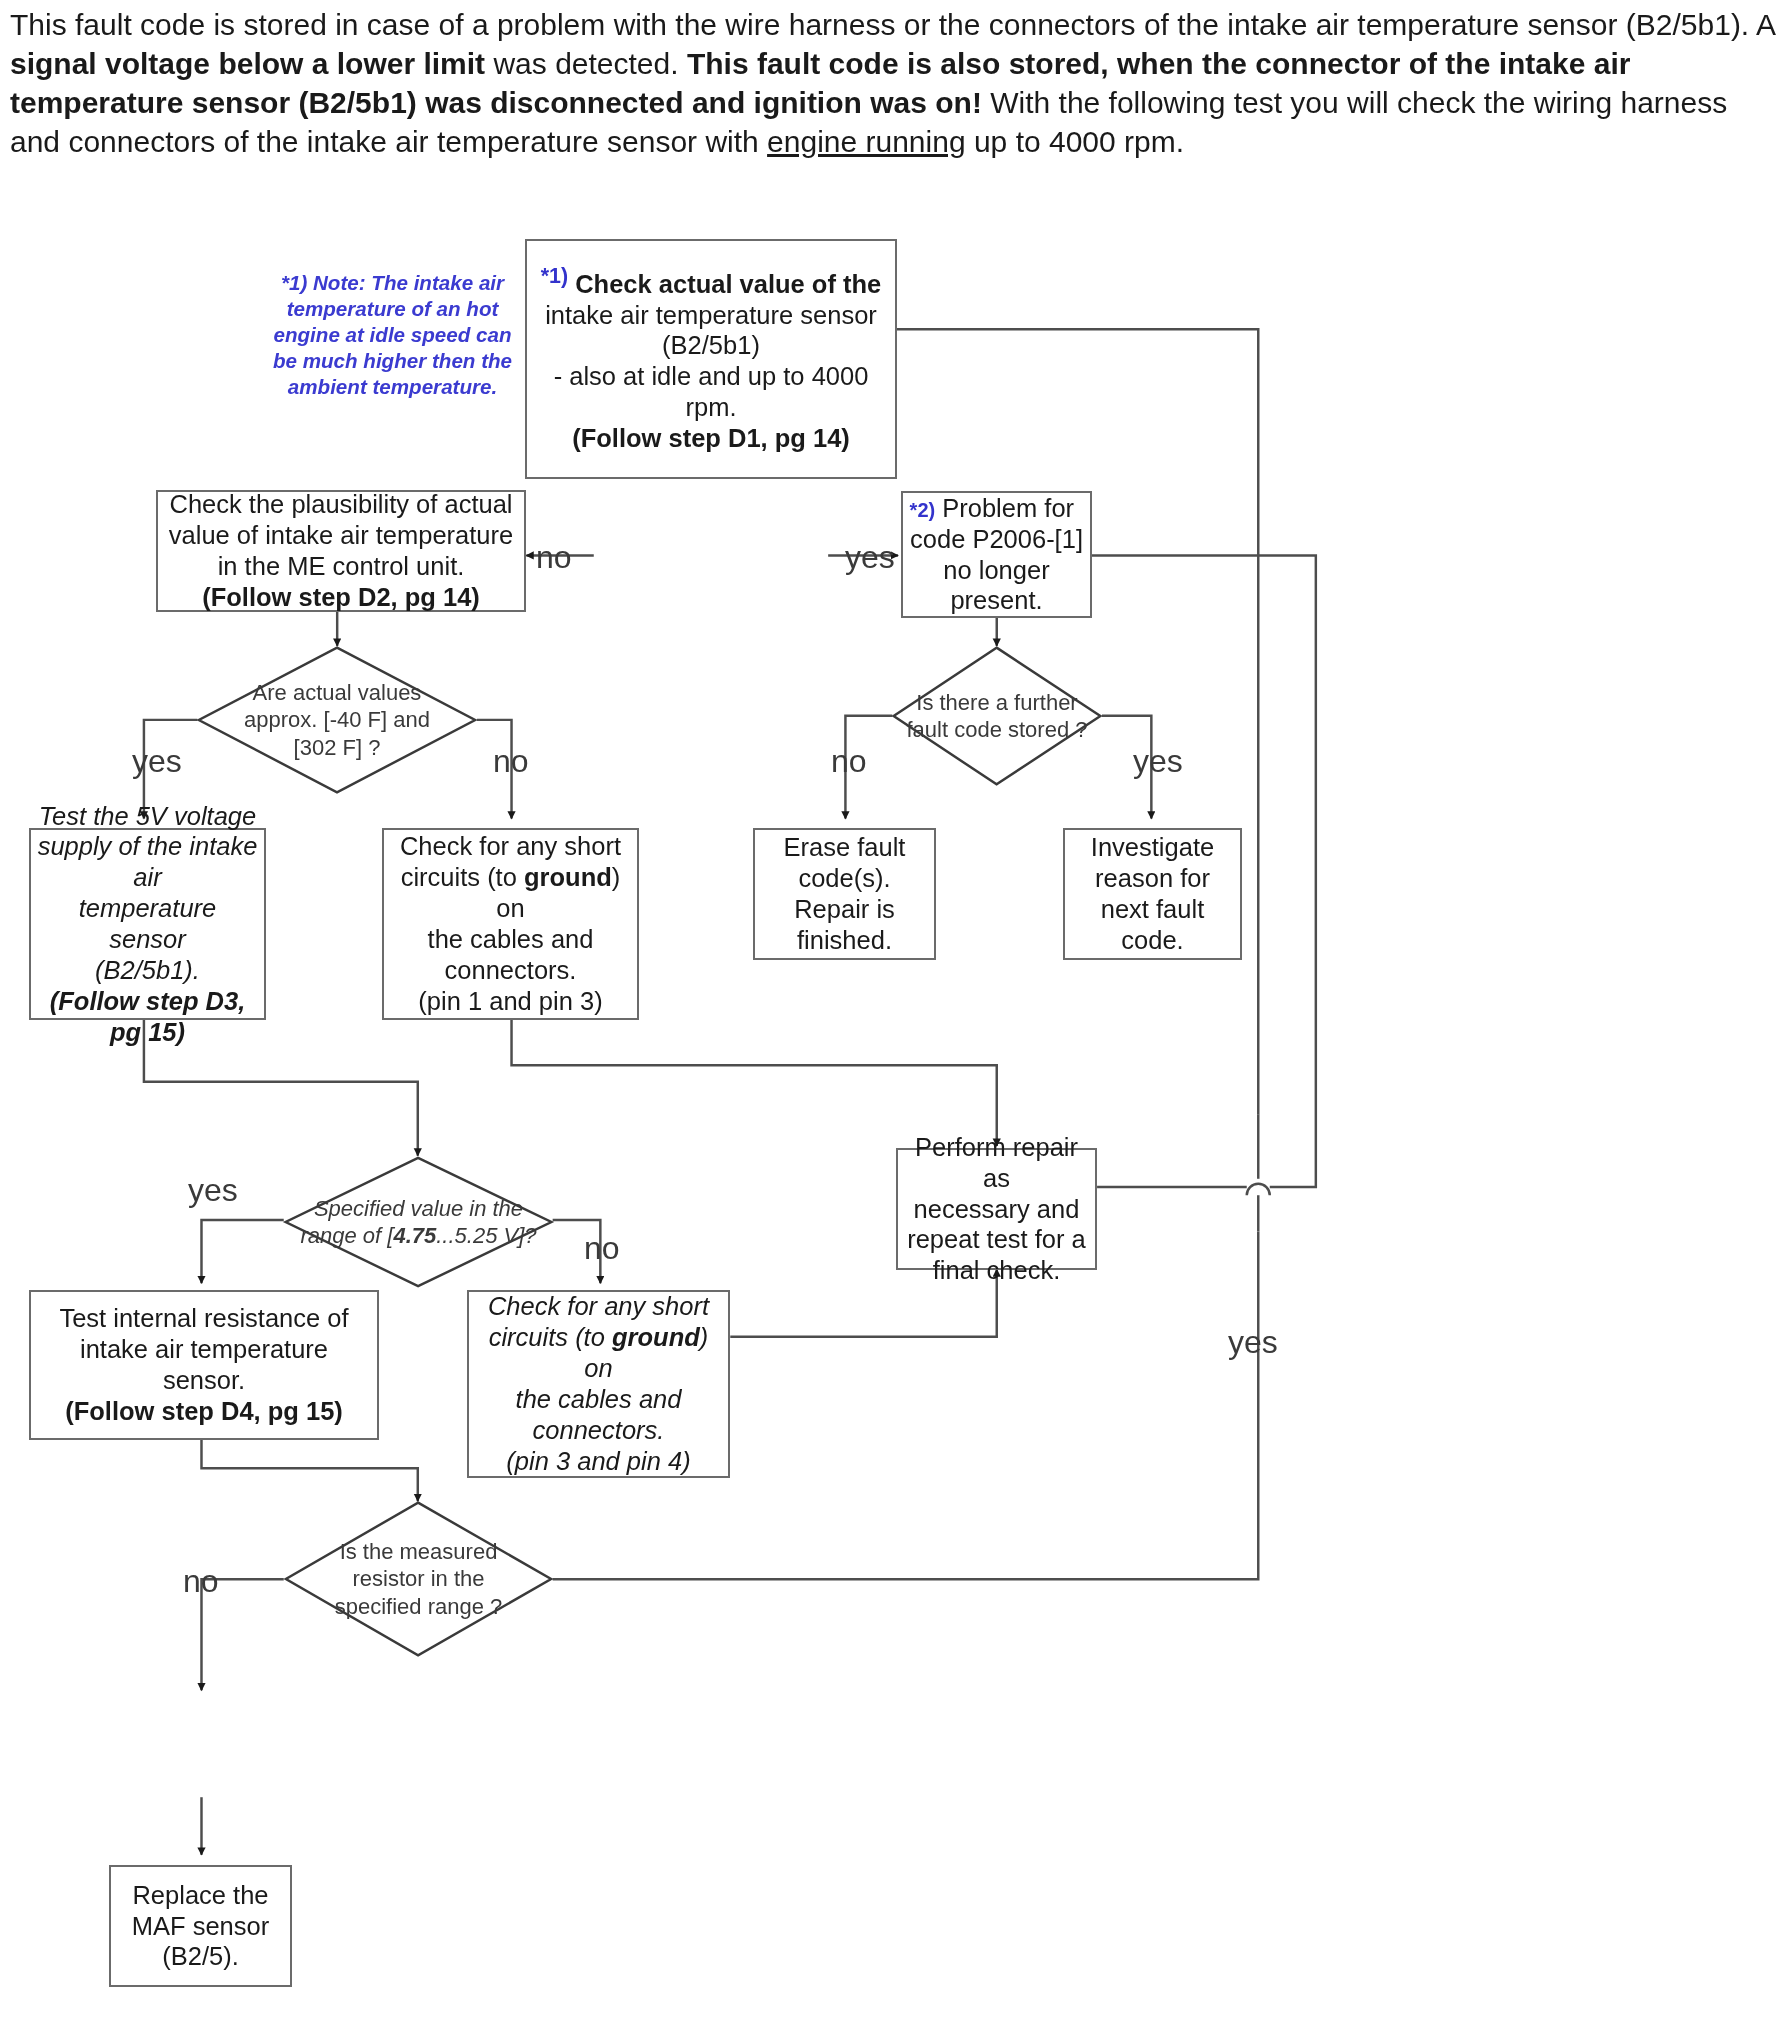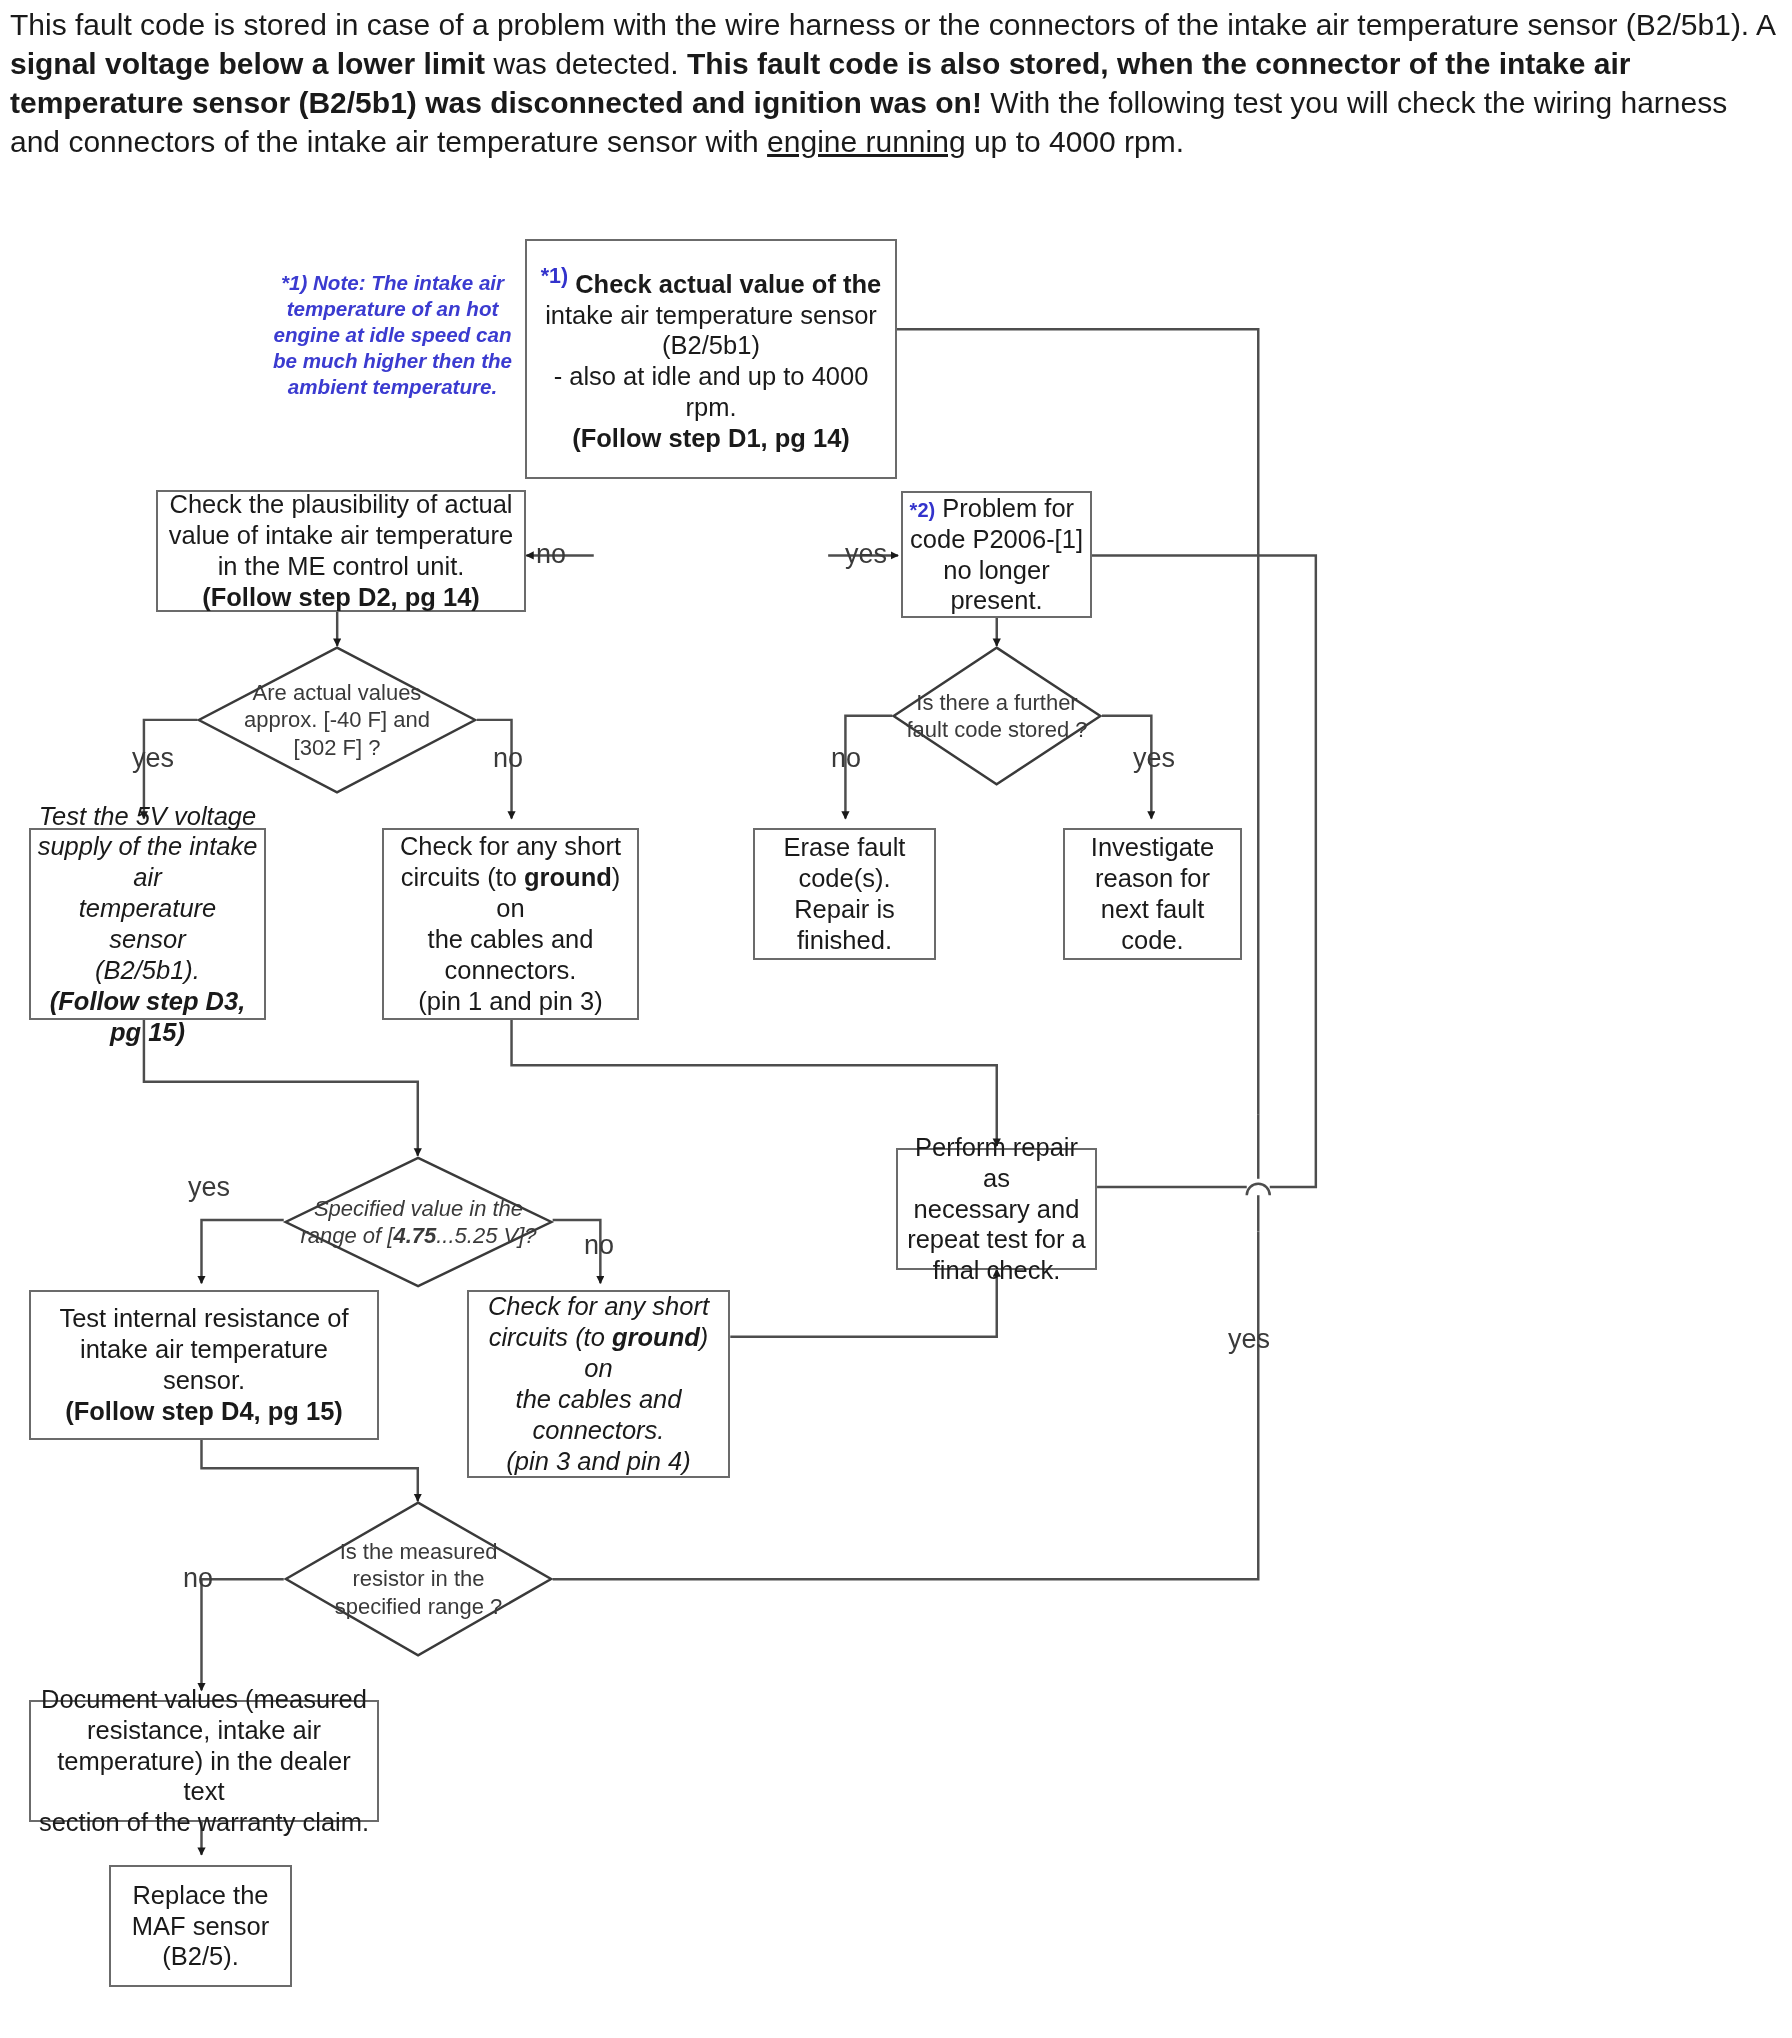--- a/index.html
+++ b/index.html
@@ -79,21 +79,21 @@
     line-height:1.24;
     color:#3a3a3a;
     pointer-events:none;
   }
   .diamond.italic .dtext{font-style:italic;}
   .diamond .dtext b{font-weight:bold;}
 
   
   .elabel{
     position:absolute;
-    font-size:27px;
+    font-size:32px;
     color:#3a3a3a;
     white-space:nowrap;
   }
 </style>
 </head>
 <body>
 
 <div id="intro">
   <span>This fault code is stored in case of a problem with the wire harness or the connectors of the intake air temperature sensor (B2/5b1). A </span><b>signal voltage below a lower limit</b><span> was detected. </span><b>This fault code is also stored, when the connector of the intake air temperature sensor (B2/5b1) was disconnected and ignition was on!</b><span>  With the following test you will check the wiring harness and connectors of the intake air temperature sensor with </span><u>engine running</u><span> up to 4000 rpm.</span>
 </div>
@@ -305,28 +305,20 @@
         <div>
       <div>Is the measured</div>
       <div>resistor in the</div>
       <div>specified range ?</div>
     </div>
       </div>
   </div>
   <div class="elabel" style="left:183px; top:1353px;">no</div>
   <div class="elabel" style="left:1228px; top:1114px;">yes</div>
 
-  <div class="node" style="left:29px; top:1490px; width:350px; height:122px;">
-    <div class="inner">
-      <div>Document values (measured</div>
-      <div>resistance, intake air</div>
-      <div>temperature) in the dealer text</div>
-      <div>section of the warranty claim.</div>
-    </div>
-  </div>
 
   <div class="node" style="left:109px; top:1655px; width:183px; height:122px;">
     <div class="inner">
       <div>Replace the</div>
       <div>MAF sensor</div>
       <div>(B2/5).</div>
     </div>
   </div>
 
 </div>

